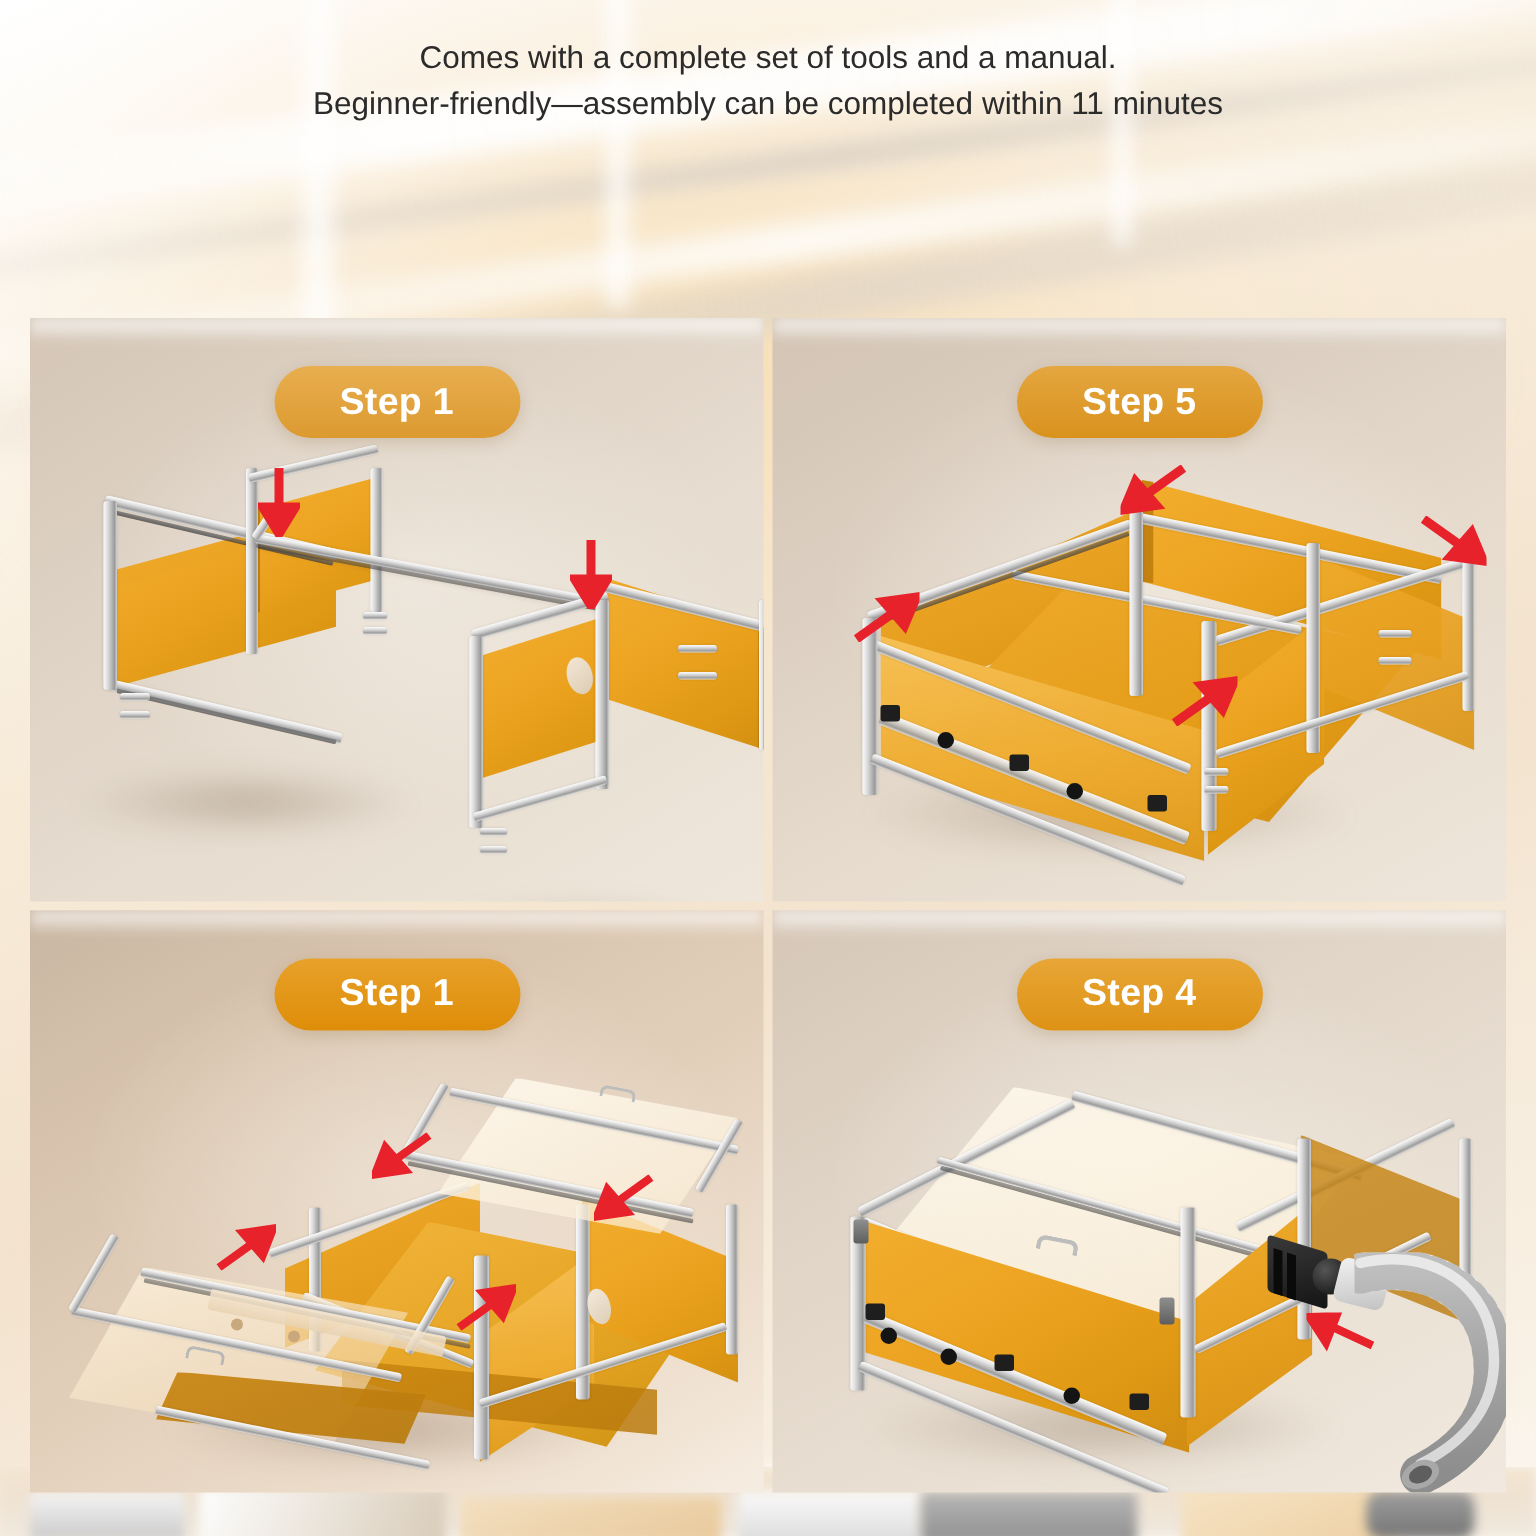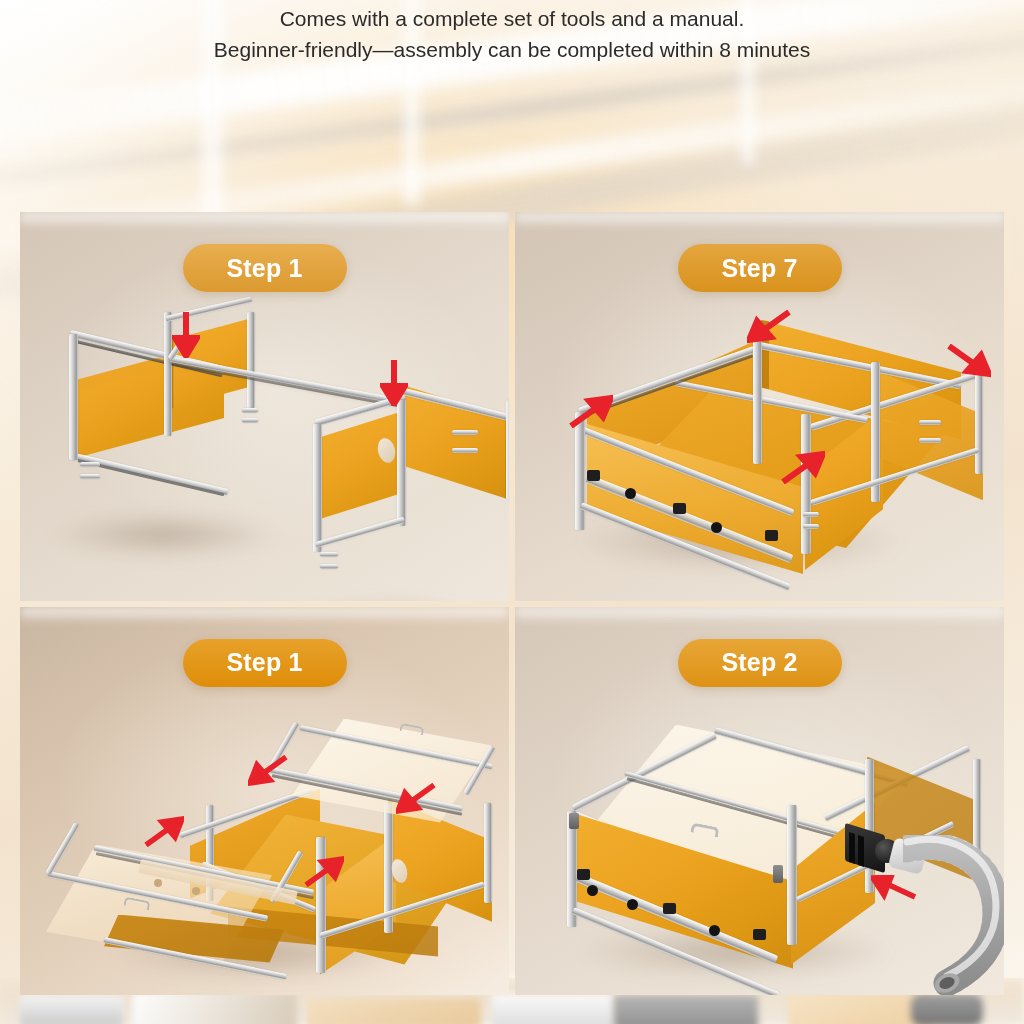--- a/index.html
+++ b/index.html
@@ -41,21 +41,21 @@
 
   
   #header{position:absolute;left:0;right:0;top:0;height:200px;z-index:4;text-align:center;}
   #title{
     margin-top:44px;font-size:41px;line-height:1.12;font-weight:700;color:#1B1B1B;
     letter-spacing:-.3px;
   }
   .sub{
     font-size:21px;line-height:1.42;color:#2B2B2B;font-weight:400;
   }
-  #sub1{margin-top:4px;}
+  #sub1{margin-top:24px;}
   #sub2{margin-top:1px;}
 
   
   #grid{
     position:absolute;left:20px;top:212px;width:984px;height:783px;
     display:grid;grid-template-columns:1fr 1fr;grid-template-rows:1fr 1fr;
     gap:6px;z-index:3;
   }
   .panel{position:relative;overflow:hidden;text-align:right;}
   .p1{background:linear-gradient(148deg,#D5C6B6 0%,#DCD0C2 26%,#E6DCCF 58%,#EFE7DC 100%);}
@@ -122,21 +122,21 @@
   <div class="metal" style="left:13%;top:30%;width:16%;height:86%;background:linear-gradient(115deg,#FDFDFD,#D8CBB8);"></div>
   <div class="metal" style="left:30%;top:44%;width:17%;height:66%;background:linear-gradient(160deg,#F3DFC0,#E8C99B);"></div>
   <div class="metal" style="left:48%;top:34%;width:12%;height:80%;background:linear-gradient(180deg,#FAFAFA,#DADADA);"></div>
   <div class="metal" style="left:60%;top:36%;width:14%;height:76%;background:linear-gradient(180deg,#B6B6B6,#8E8E8E);"></div>
   <div class="metal" style="left:77%;top:30%;width:14%;height:86%;background:linear-gradient(160deg,#F6E3C4,#EDD0A4);"></div>
   <div class="metal" style="left:89%;top:34%;width:7%;height:70%;background:linear-gradient(180deg,#9E9E9E,#757575);border-radius:10px;"></div>
 </div>
 
 <div id="header">
   <div class="sub" id="sub1">Comes with a complete set of tools and a manual.</div>
-  <div class="sub" id="sub2">Beginner-friendly—assembly can be completed within 8 minutes</div>
+  <div class="sub" id="sub2">Beginner-friendly—assembly can be completed within 11 minutes</div>
 </div>
 
 <div id="grid">
 
   <div class="panel p1">
     <div class="pglow"></div>
       <div class="ptop"></div>
 
     <div class="scene">
 
@@ -251,21 +251,21 @@
         <path d="M2 2 L30 22 M42 30 L34 11 L20 27 Z" stroke="#E8222A" stroke-width="6" fill="#E8222A" stroke-linecap="butt"></path>
       </svg>
       <svg class="arrow" style="left:54px;top:182px;" width="44" height="34" viewBox="0 0 44 34">
         <path d="M2 32 L30 12 M42 4 L34 23 L20 7 Z" stroke="#E8222A" stroke-width="6" fill="#E8222A" stroke-linecap="butt"></path>
       </svg>
       <svg class="arrow" style="left:266px;top:238px;" width="44" height="34" viewBox="0 0 44 34">
         <path d="M2 32 L30 12 M42 4 L34 23 L20 7 Z" stroke="#E8222A" stroke-width="6" fill="#E8222A" stroke-linecap="butt"></path>
       </svg>
     </div>
 
-    <div class="pill b">Step 7</div>
+    <div class="pill b">Step 5</div>
   </div>
 
   <div class="panel p3">
     <div class="pglow"></div>
       <div class="ptop"></div>
 
     <div class="scene">
       <div class="sh" style="left:90px;top:318px;width:300px;height:56px;"></div>
 
       <div class="face amber2" style="left:170px;top:182px;width:130px;height:110px;clip-path:polygon(0% 52%,100% 0%,100% 54%,0% 100%);"></div>
@@ -391,16 +391,16 @@
         <path d="M4 14 C46 4 86 24 92 66 C98 106 76 132 44 148" stroke="rgba(255,255,255,.65)" stroke-width="7" fill="none" stroke-linecap="round" transform="translate(0,-7)"></path>
         <ellipse cx="44" cy="148" rx="13" ry="9" fill="#A8A8A8" transform="rotate(-24 44 148)"></ellipse>
         <ellipse cx="44" cy="148" rx="8" ry="5.5" fill="#5E5E5E" transform="rotate(-24 44 148)"></ellipse>
       </svg>
 
       <svg class="arrow" style="left:356px;top:268px;" width="46" height="28" viewBox="0 0 46 28">
         <path d="M44 22 L16 9 M2 3 L20 2 L13 20 Z" stroke="#E8222A" stroke-width="5.5" fill="#E8222A"></path>
       </svg>
     </div>
 
-    <div class="pill d">Step 2</div>
+    <div class="pill d">Step 4</div>
   </div>
 
 </div>
 
 </body></html>

